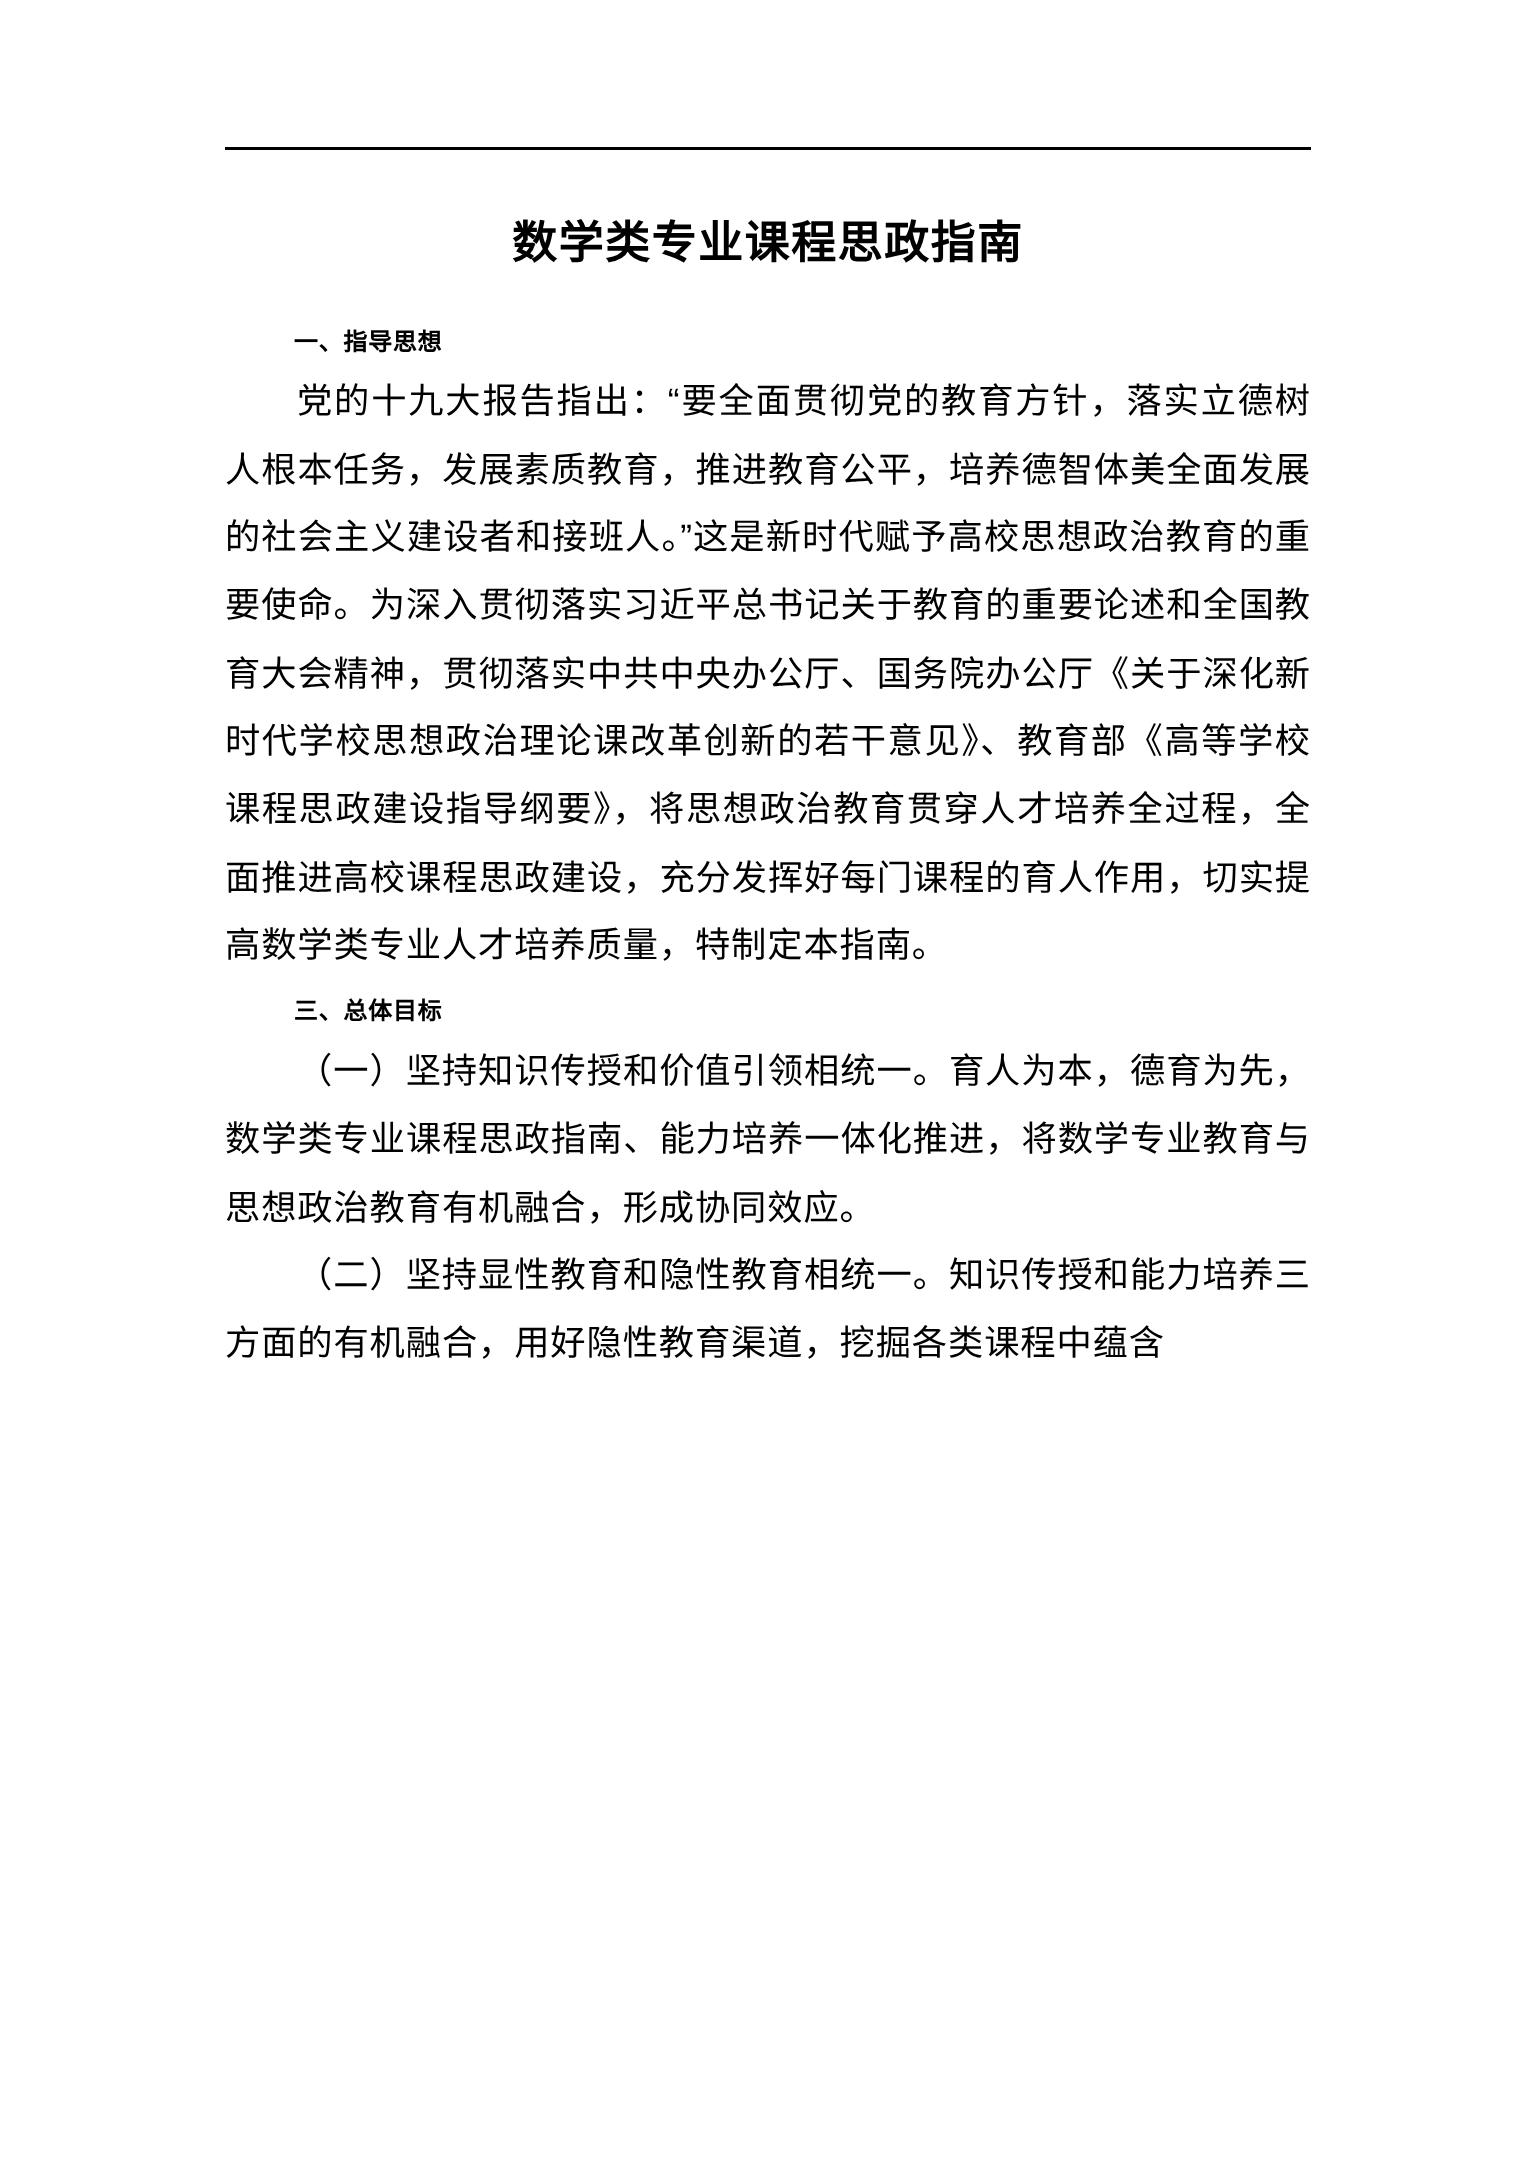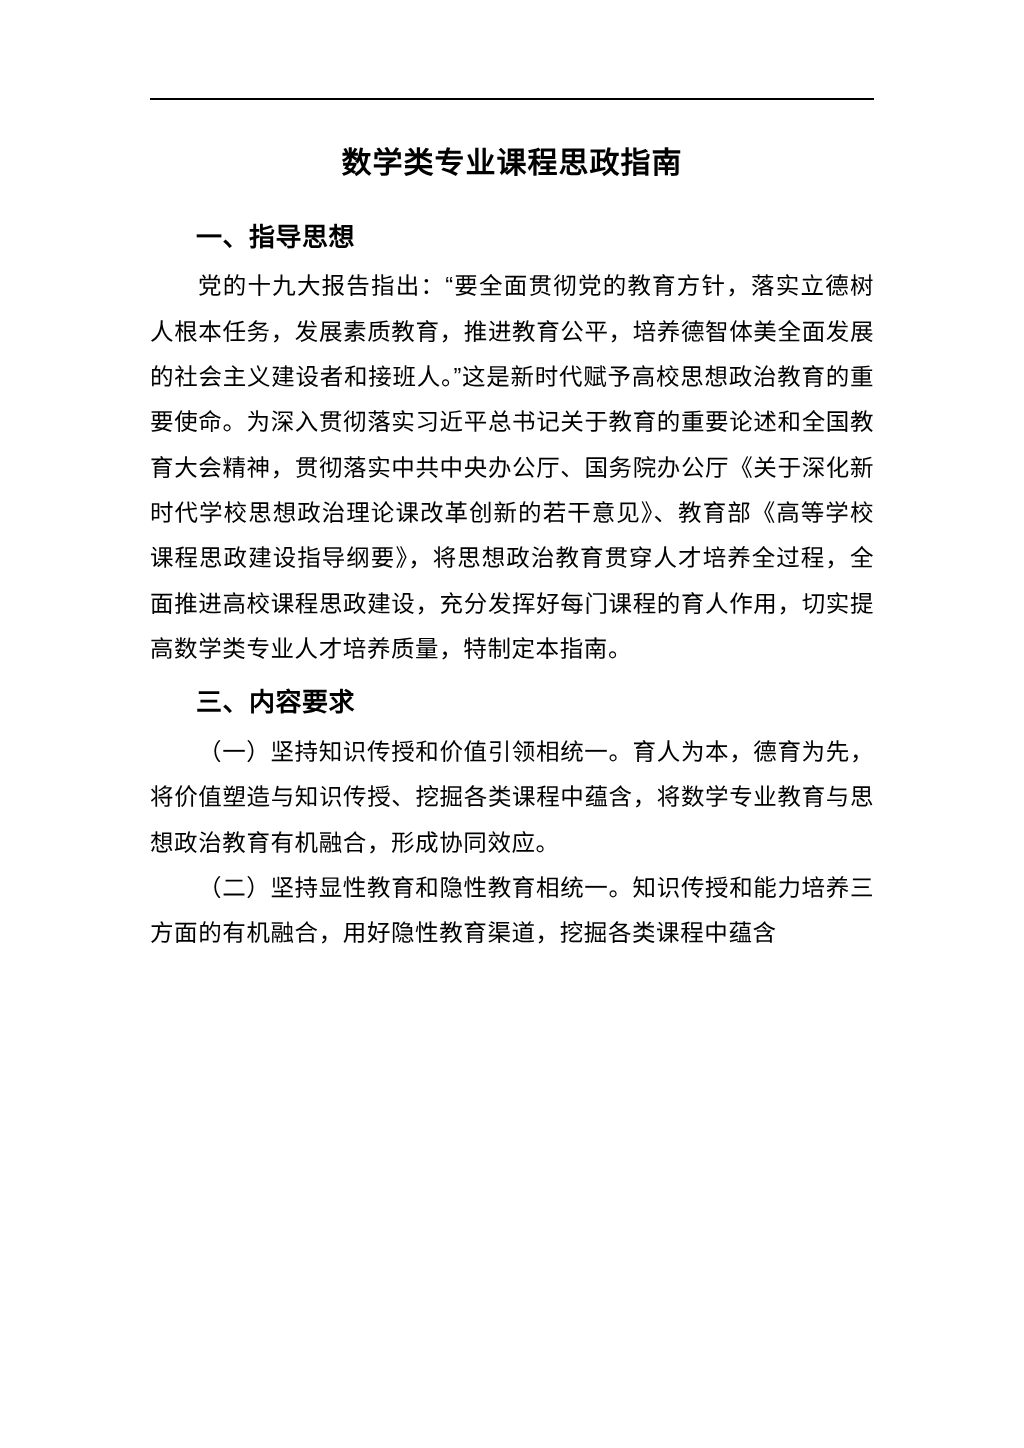--- a/index.html
+++ b/index.html
@@ -40,21 +40,21 @@
     font-weight: bold;
     font-size: 30px;
     text-align: center;
     letter-spacing: 1px;
     margin: 0 0 28px 0;
     line-height: 1.5;
   }
   .section-head {
     font-family: "DejaVu Sans", "Liberation Sans", sans-serif;
     font-weight: bold;
-    font-size: 26px;
+    font-size: 16px;
     line-height: 1.9;
     margin: 6px 0 2px 0;
     text-indent: 46px;
     letter-spacing: 0.5px;
   }
   .para {
     font-family: Liberation Sans, sans-serif;
     font-size: 23.5px;
     line-height: 1.93;
     text-align: justify;
@@ -77,20 +77,20 @@
   <div class="content">
 
     <h1 class="doc-title">数学类专业课程思政指南</h1>
 
     <h2 class="section-head">一、指导思想</h2>
 
     <p class="para">党的十九大报告指出：“要全面贯彻党的教育方针，落实立德树人根本任务，发展素质教育，推进教育公平，培养德智体美全面发展的社会主义建设者和接班人。”这是新时代赋予高校思想政治教育的重要使命。为深入贯彻落实习近平总书记关于教育的重要论述和全国教育大会精神，贯彻落实中共中央办公厅、国务院办公厅《关于深化新时代学校思想政治理论课改革创新的若干意见》、教育部《高等学校课程思政建设指导纲要》，将思想政治教育贯穿人才培养全过程，全面推进高校课程思政建设，充分发挥好每门课程的育人作用，切实提高数学类专业人才培养质量，特制定本指南。</p>
 
 
 
-    <h2 class="section-head">三、内容要求</h2>
+    <h2 class="section-head">三、总体目标</h2>
 
-    <p class="para">（一）坚持知识传授和价值引领相统一。育人为本，德育为先，将价值塑造与知识传授、挖掘各类课程中蕴含，将数学专业教育与思想政治教育有机融合，形成协同效应。</p>
+    <p class="para">（一）坚持知识传授和价值引领相统一。育人为本，德育为先，数学类专业课程思政指南、能力培养一体化推进，将数学专业教育与思想政治教育有机融合，形成协同效应。</p>
 
     <p class="para">（二）坚持显性教育和隐性教育相统一。知识传授和能力培养三方面的有机融合，用好隐性教育渠道，挖掘各类课程中蕴含</p>
 
   </div>
 </div>
 
 </body></html>

